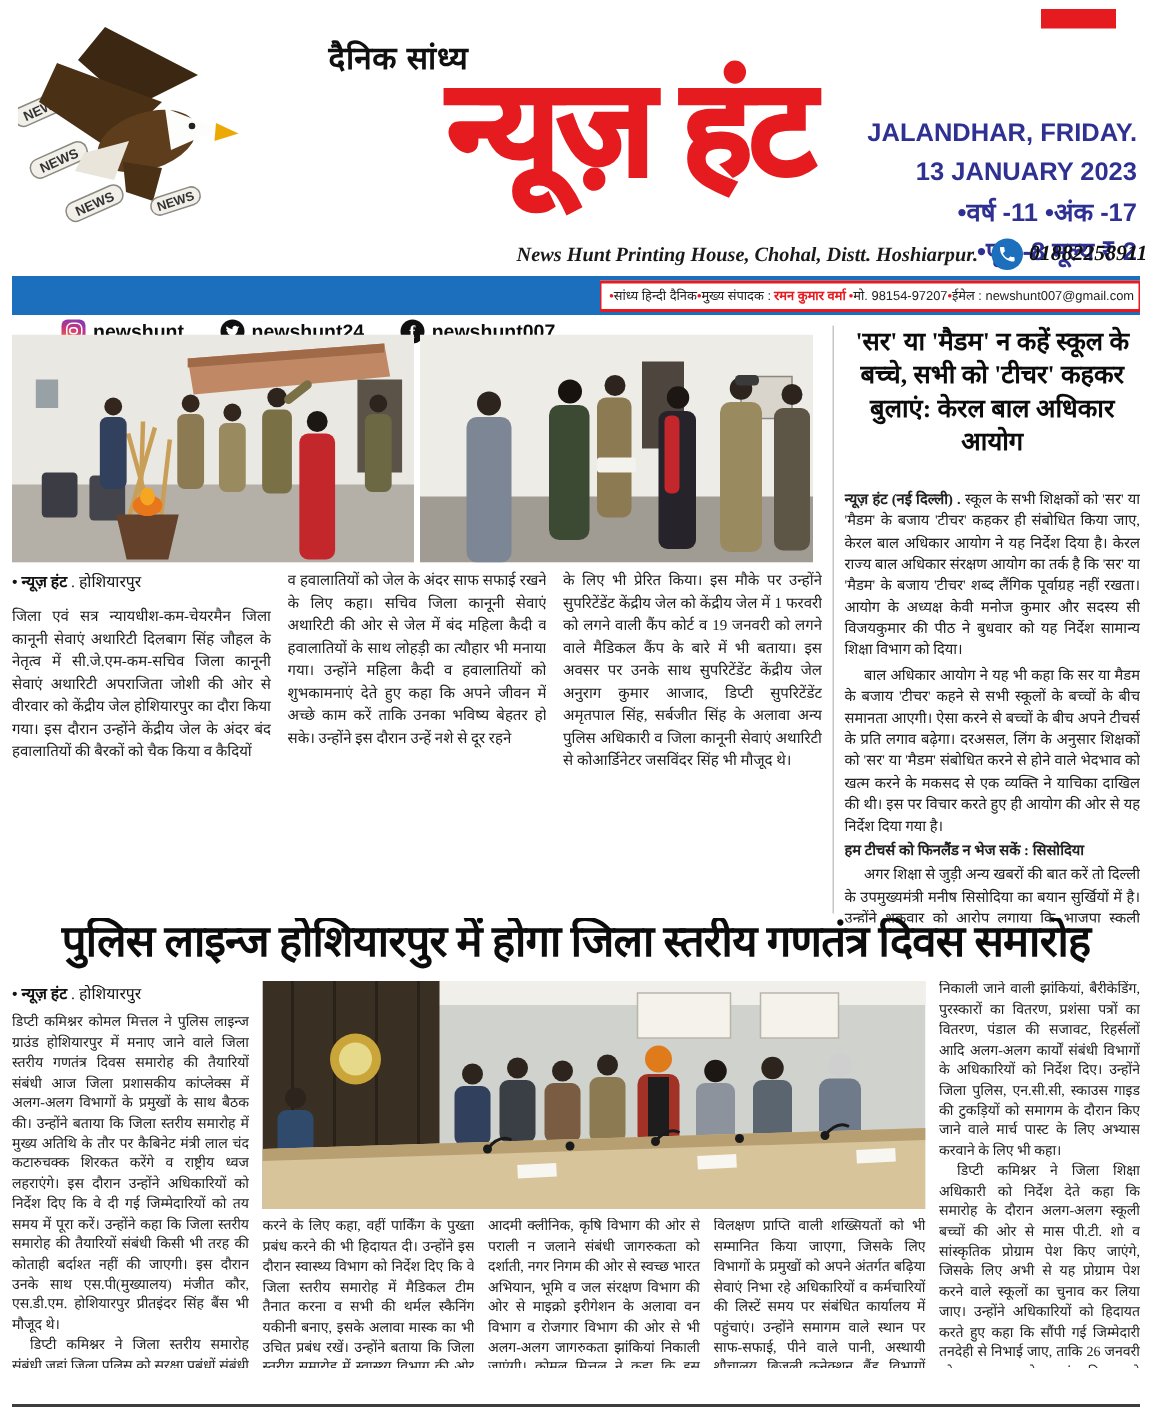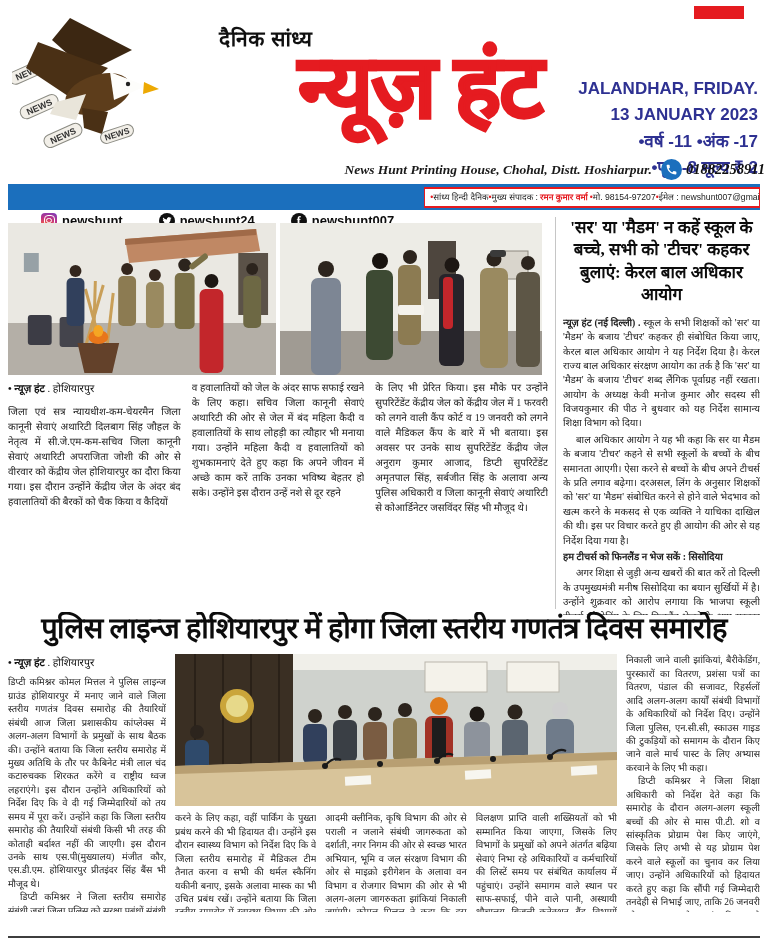--- a/index.html
+++ b/index.html
@@ -17,21 +17,21 @@
              font-family:"Liberation Sans",sans-serif;font-weight:bold;font-size:17px;line-height:1.55;}
   .printer{position:absolute;right:116px;bottom:5px;font-style:italic;font-weight:bold;font-size:13.5px;color:#1a1a1a;text-align:right;}
   .phonewrap{position:absolute;right:3px;bottom:3px;display:flex;align-items:center;gap:4px;
              font-style:italic;font-weight:bold;font-size:14.5px;color:#111;}
   .phicon{width:21px;height:21px;border-radius:50%;background:#1b6fbd;display:inline-flex;
           align-items:center;justify-content:center;flex:none;}
   
   .socialbar{position:absolute;top:184px;left:8px;right:8px;height:26px;background:#1b6fbd;
              display:flex;align-items:center;}
   .socialbox{background:#fff;height:20px;margin-left:26px;display:flex;align-items:center;
-             gap:36px;padding:0 30px 0 7px;margin-top:47px;}
+             gap:24px;padding:0 30px 0 7px;margin-top:47px;}
   .chip{display:flex;align-items:center;gap:5px;font-family:"Liberation Sans",sans-serif;
         font-weight:bold;font-size:13px;color:#0d0d0d;white-space:nowrap;}
   .insta{width:16px;height:16px;border-radius:4px;flex:none;position:relative;
          background:radial-gradient(circle at 30% 110%,#fdc468 0%,#f56040 30%,#c13584 62%,#833ab4 92%);}
   .insta::before{content:"";position:absolute;inset:2.5px;border:1.3px solid #fff;border-radius:4px;}
   .insta::after{content:"";position:absolute;left:5.3px;top:5.3px;width:3.4px;height:3.4px;
                 border:1.3px solid #fff;border-radius:50%;}
   .circ{width:16px;height:16px;border-radius:50%;background:#101010;color:#fff;flex:none;
         display:flex;align-items:center;justify-content:center;font-family:"Liberation Serif",serif;
         font-weight:bold;font-size:12px;line-height:1;}
@@ -46,21 +46,21 @@
   .art1 h1{margin:0;font-size:28.5px;line-height:1.22;font-weight:bold;color:#0c0c0c;letter-spacing:-.5px;}
   .photos{display:flex;gap:4px;margin-top:8px;}
   .photos svg{height:152px;display:block;}
   .cols{display:flex;gap:11px;margin-top:5px;height:148px;overflow:hidden;}
   .col{flex:1;font-size:10px;line-height:1.5;text-align:justify;overflow:hidden;}
   .byline{font-size:10.5px;margin:1px 0 7px;color:#111;}
   .byline b{font-weight:bold;}
   p{margin:0;}
   .vdiv{width:1px;background:#c6c6c6;margin:2px 7px 6px 7px;}
   .art2{flex:1;overflow:hidden;}
-  .art2 h2{margin:2px 2px 9px;font-size:17px;line-height:1.32;text-align:center;font-weight:bold;color:#0c0c0c;}
+  .art2 h2{margin:2px 2px 20px;font-size:17px;line-height:1.32;text-align:center;font-weight:bold;color:#0c0c0c;}
   .art2 p{font-size:9.8px;line-height:1.47;text-align:justify;color:#222;}
   .art2 .ind{text-indent:13px;margin-top:2px;}
   .art2 .sub{margin-top:2px;font-weight:bold;}
   
   .art3{position:absolute;top:612px;left:8px;right:8px;bottom:6px;overflow:hidden;}
   .art3 h1{margin:0;font-size:29px;line-height:1.15;font-weight:bold;color:#0c0c0c;
            letter-spacing:-.5px;text-align:center;white-space:nowrap;}
   .art3grid{display:flex;gap:9px;margin-top:9px;height:258px;}
   .lcol{width:158px;flex:none;overflow:hidden;}
   .lcol p,.rcol p,.midcol{font-size:9.4px;line-height:1.43;text-align:justify;color:#222;}

